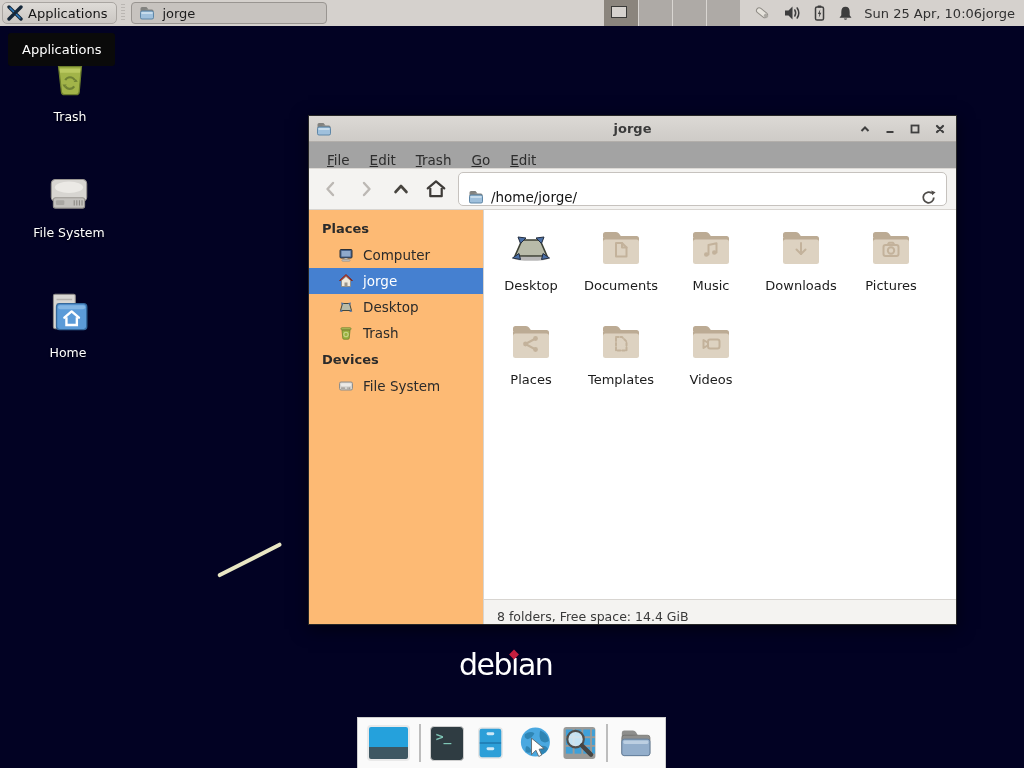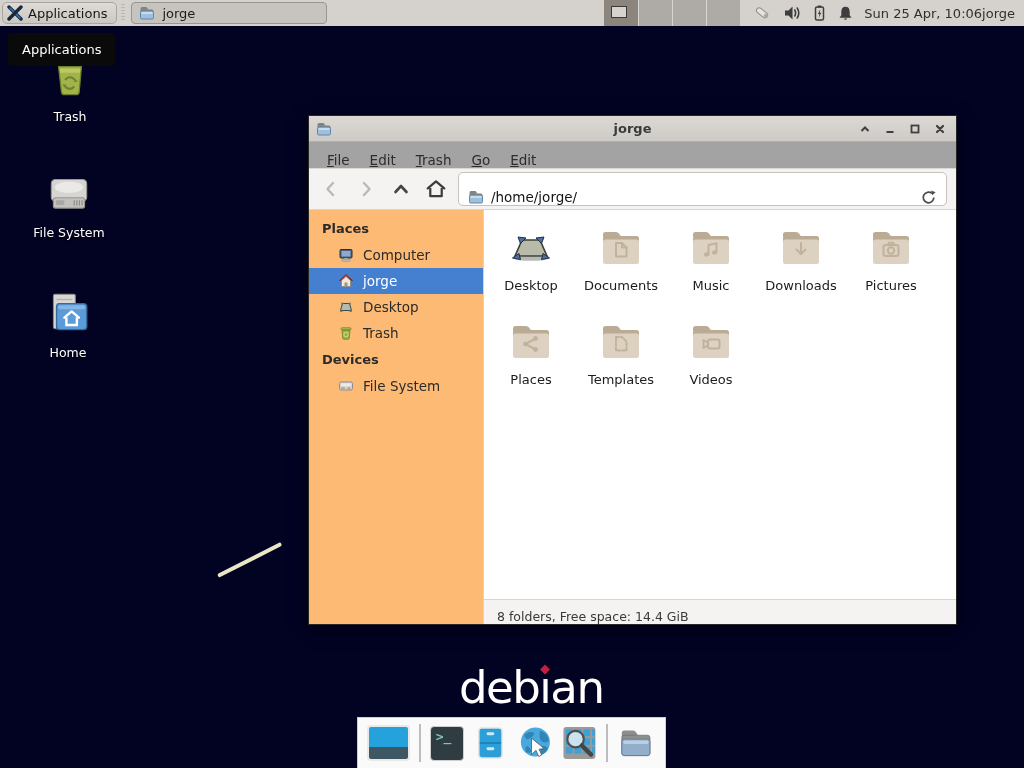--- a/index.html
+++ b/index.html
@@ -51,22 +51,22 @@
   
   .dicon { position:absolute; width:112px; display:flex; flex-direction:column; align-items:center; z-index:5; }
   .dicon .dlabel { margin-top:7px; color:#fff; font-size:12.5px; text-shadow:0 1px 2px rgba(0,0,0,.9); }
   .dicon-trash { left:14px; top:52px; }
   .dicon-fs    { left:13px; top:168px; }
   .dicon-home  { left:12px; top:288px; }
 
   
   .swirl { position:absolute; left:218px; top:574px; width:71px; height:4px;
     background:#e9e7c4; border-radius:2px; transform:rotate(-27deg); transform-origin:left center; z-index:1;}
-  .wordmark { position:absolute; left:459px; top:663px; z-index:1; color:#fff;
-    font-size:45px; line-height:1.1; letter-spacing:-1.5px; }
+  .wordmark { position:absolute; left:459px; top:648px; z-index:1; color:#fff;
+    font-size:30px; line-height:1.1; letter-spacing:-1.5px; }
   .wordmark .di { position:relative; display:inline-block; }
   .wordmark .di::after { content:""; position:absolute; left:50%; top:3px; width:7px; height:7px;
     background:#c51f3f; transform:translateX(-50%) rotate(45deg); }
 
   
   .window {
     position:absolute; left:308px; top:115px; width:649px; height:510px; z-index:20;
     background:#fff; border:1px solid #272727; box-shadow:0 4px 16px rgba(0,0,0,.55);
     display:flex; flex-direction:column;
   }

